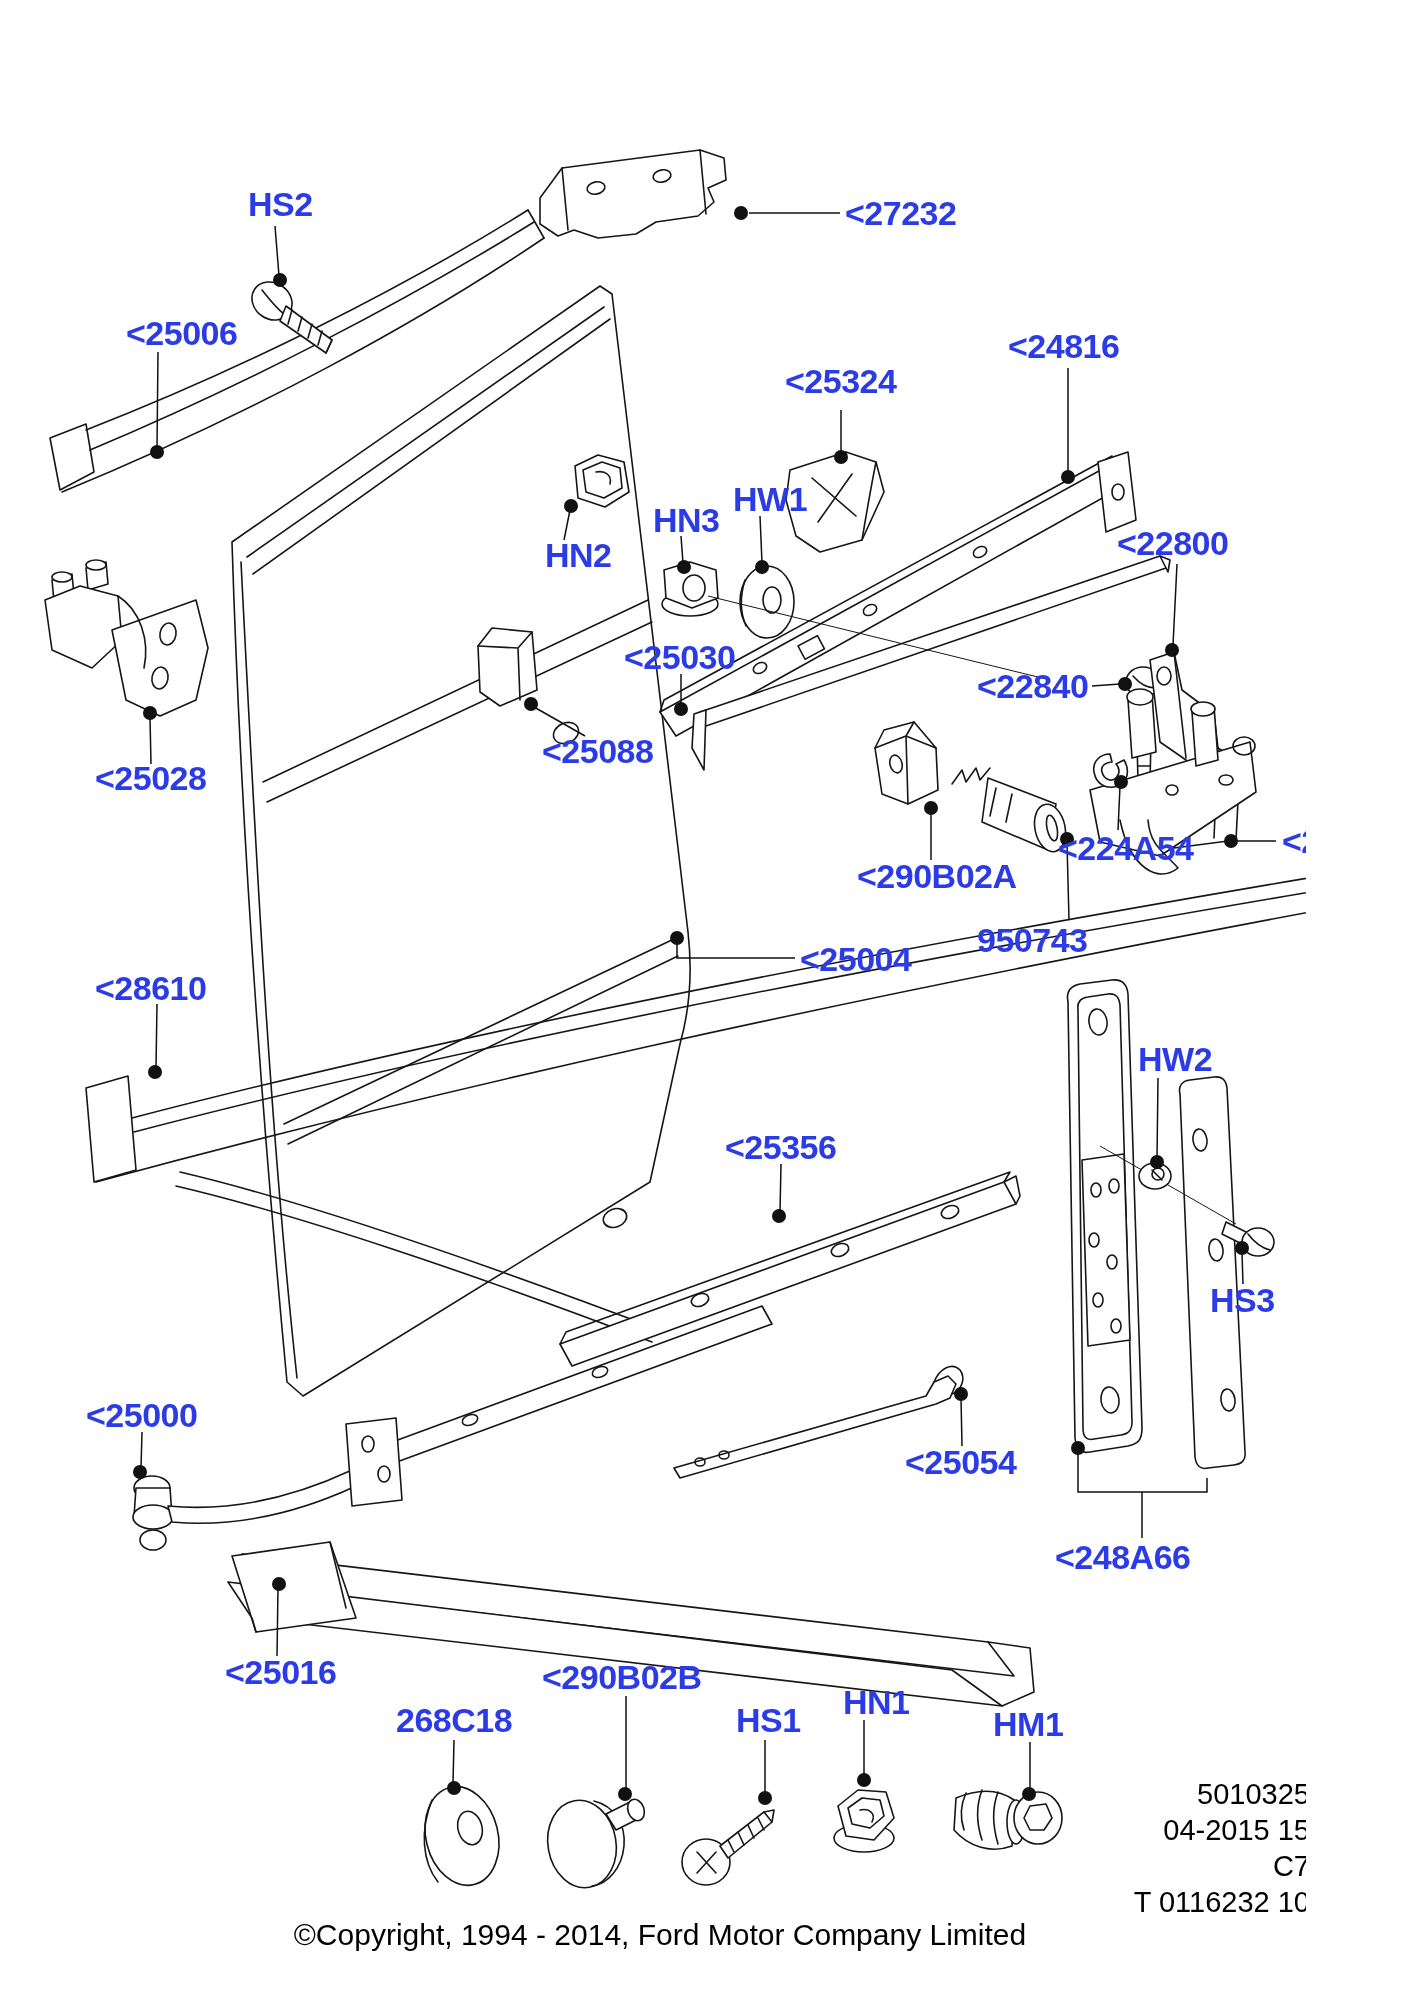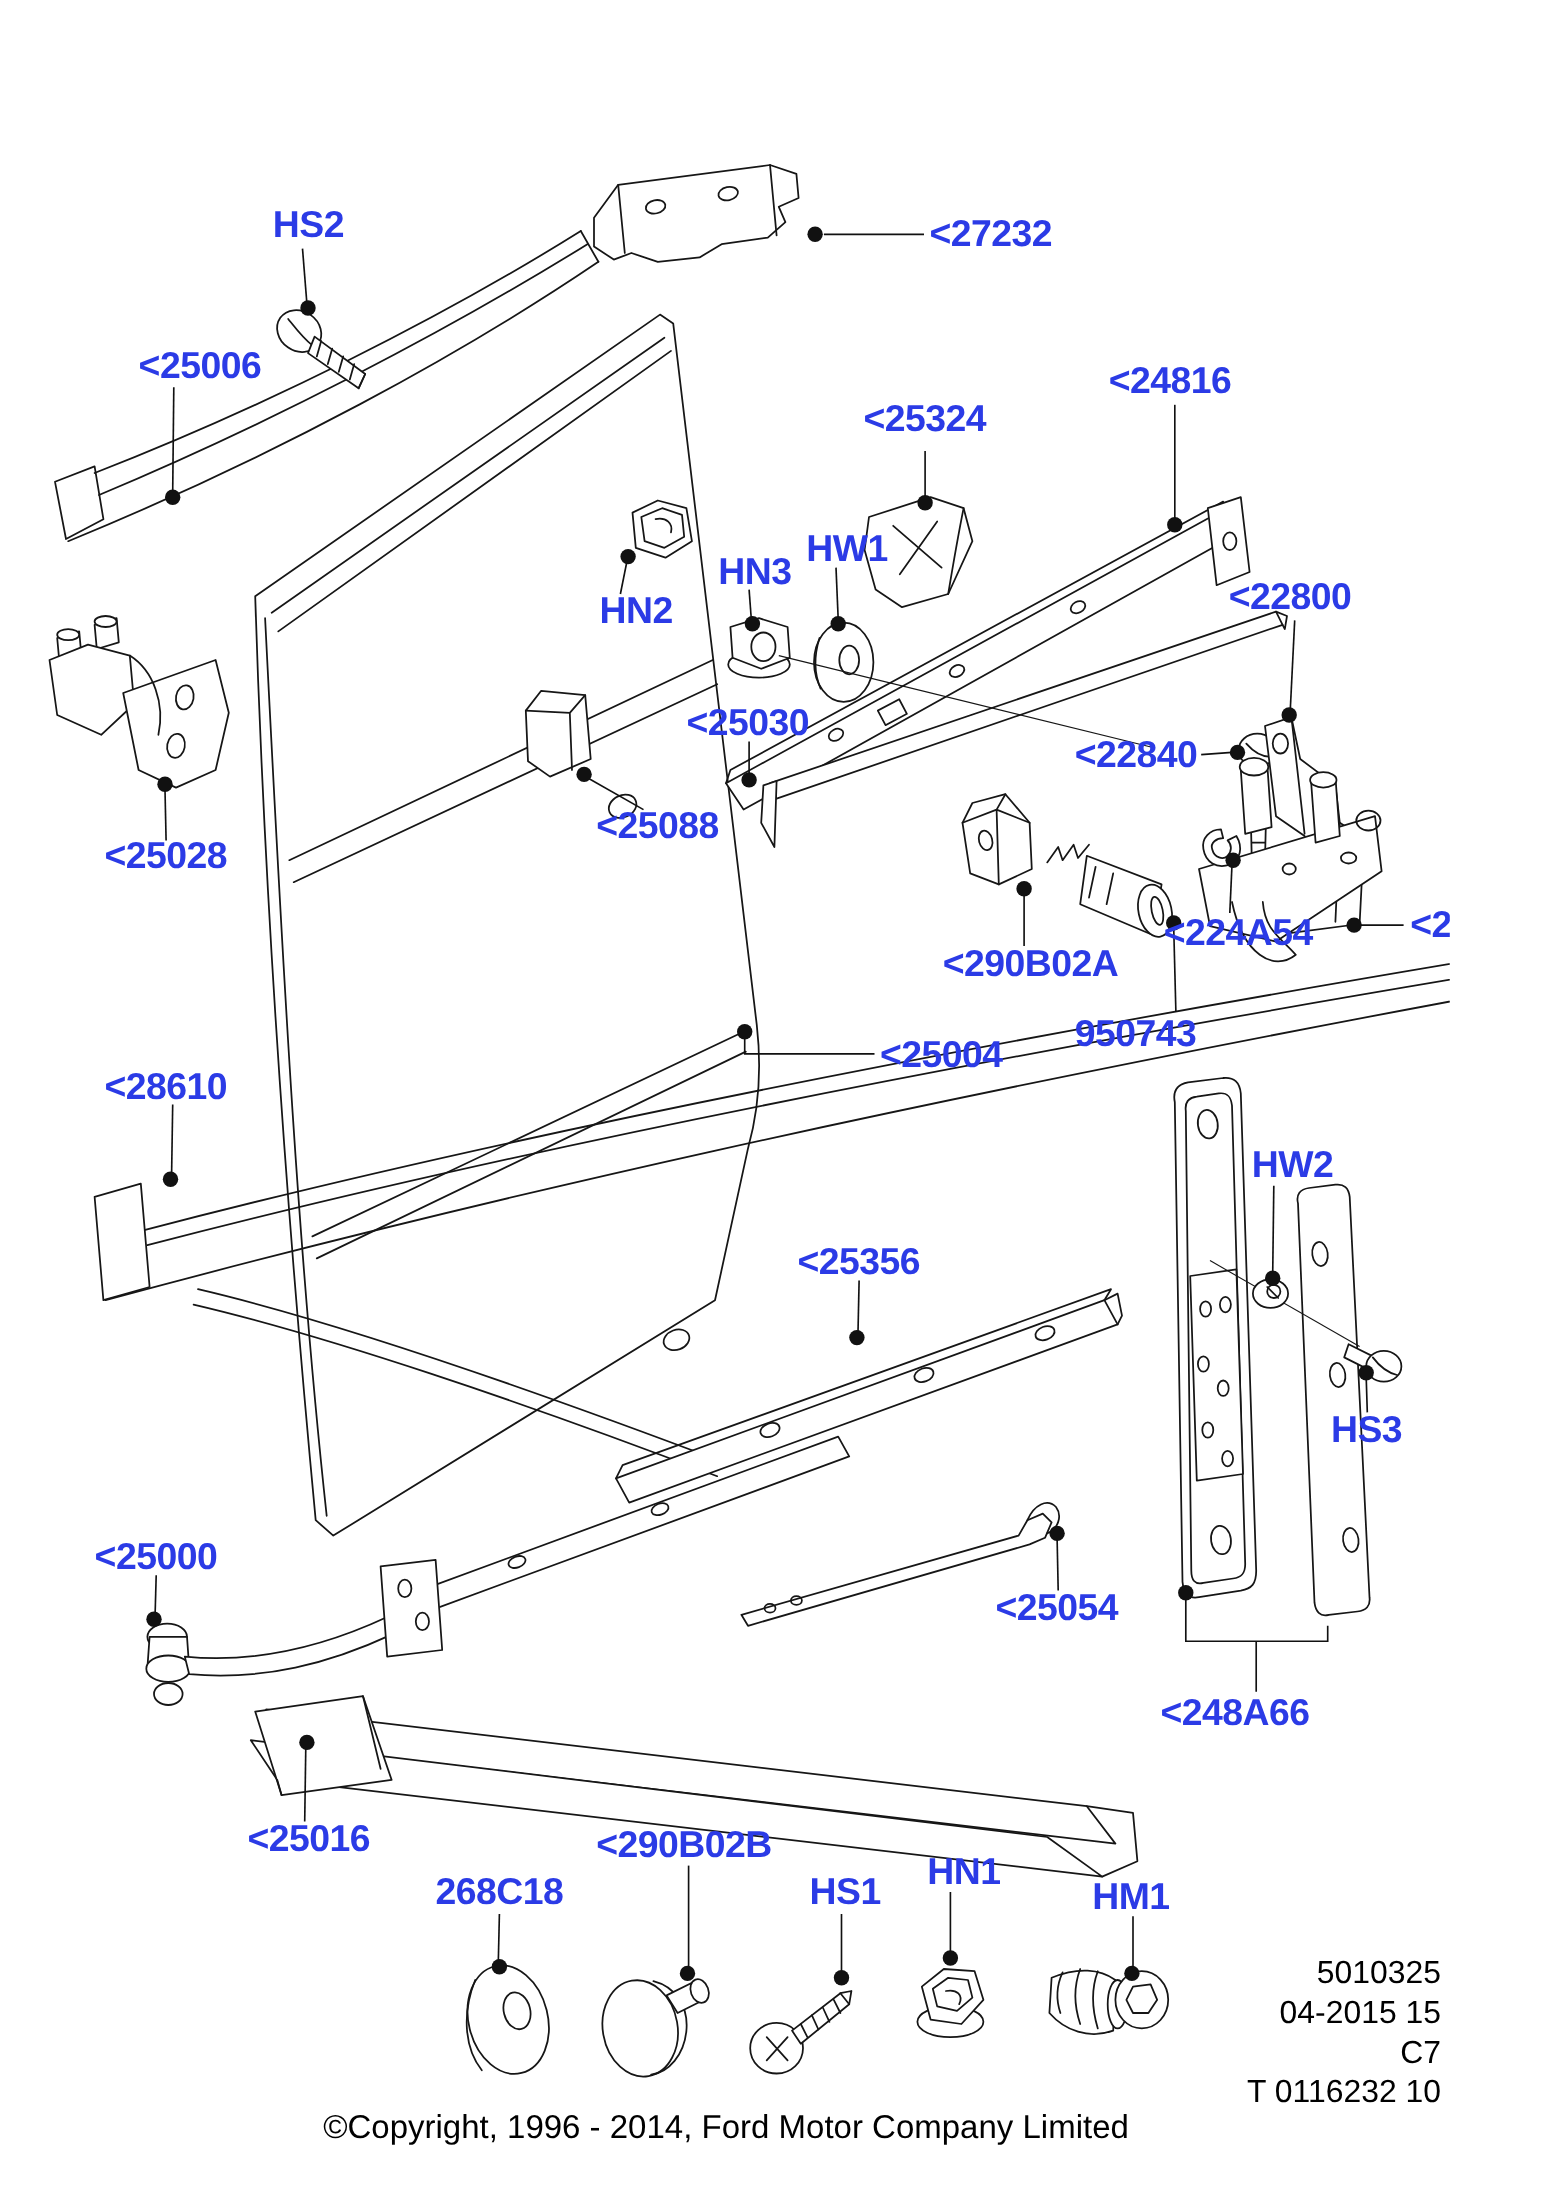--- a/index.html
+++ b/index.html
@@ -1,17 +1,17 @@
 <!DOCTYPE html>
 <html style="--label: #2B3BE6; --line: #161616; --background: #FFFFFF;"><head>
 <meta charset="utf-8">
 <style>
   html,body{margin:0;padding:0;background:#ffffff;}
   .stage{position:relative;width:1306px;height:2000px;background:var(--background,#fff);
-         font-family:"Liberation Sans",sans-serif;overflow:hidden;padding-left:12px;}
+         font-family:"Liberation Sans",sans-serif;overflow:hidden;}
   .stage svg{position:absolute;left:0;top:0;}
   .lbl{position:absolute;color:var(--label,#2B3BE6);font-weight:bold;font-size:34px;
        line-height:34px;letter-spacing:-0.5px;white-space:nowrap;cursor:pointer;}
   .plate{position:absolute;left:1090px;top:1776px;width:220px;text-align:right;
          font-size:29px;line-height:36px;color:#000;}
   .copyright{position:absolute;left:280px;top:1918px;width:760px;text-align:center;
              font-size:30px;color:#000;}
   .ln{fill:none;stroke:#161616;stroke-width:1.6;stroke-linejoin:round;stroke-linecap:round;}
   .shp{fill:#ffffff;stroke:#161616;stroke-width:1.6;stroke-linejoin:round;}
   .thin{fill:none;stroke:#161616;stroke-width:1;}
@@ -383,14 +383,14 @@
   <div class="lbl" style="left:843px;top:1685px">HN1</div>
   <div class="lbl" style="left:993px;top:1707px">HM1</div>
 
   <div class="plate">
     <div>5010325</div>
     <div>04-2015 15</div>
     <div>C7</div>
     <div>T 0116232 10</div>
   </div>
 
-  <div class="copyright">©Copyright, 1996 - 2014, Ford Motor Company Limited</div>
+  <div class="copyright">©Copyright, 1994 - 2014, Ford Motor Company Limited</div>
 </div>
 
 </body></html>

